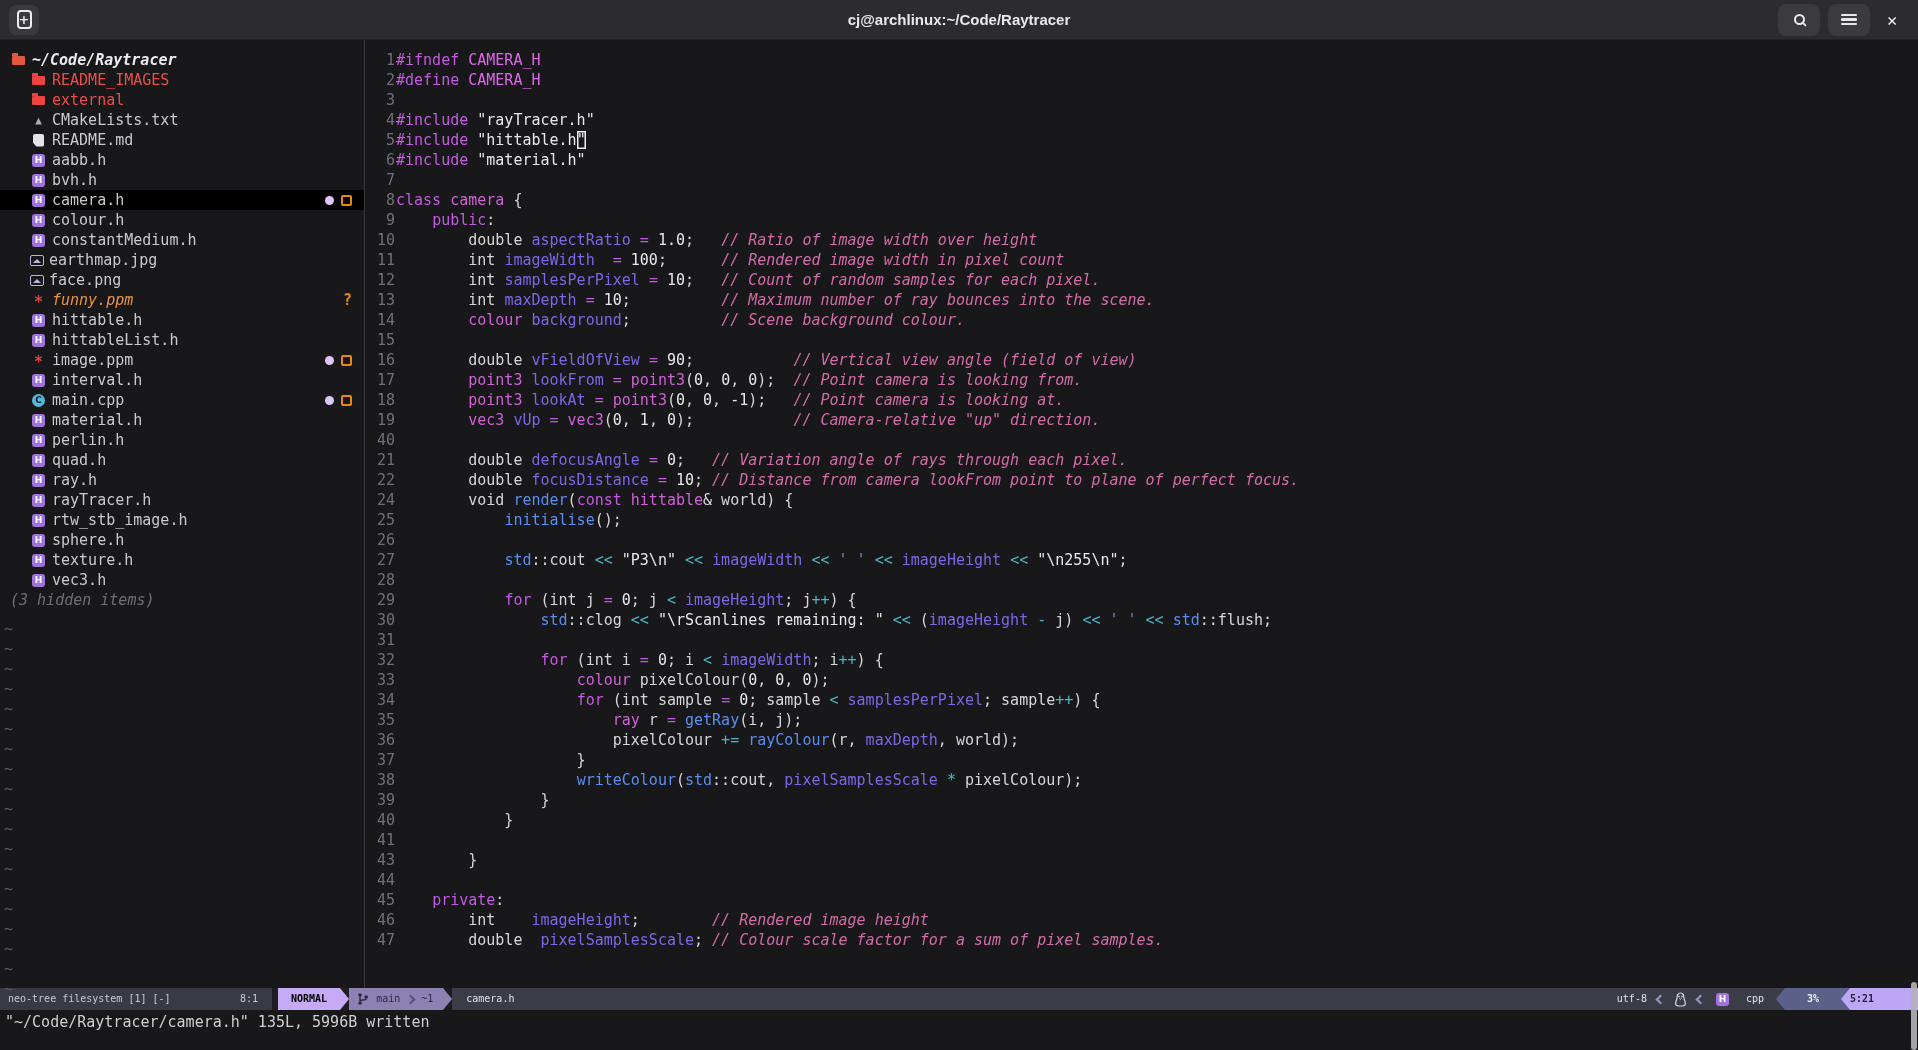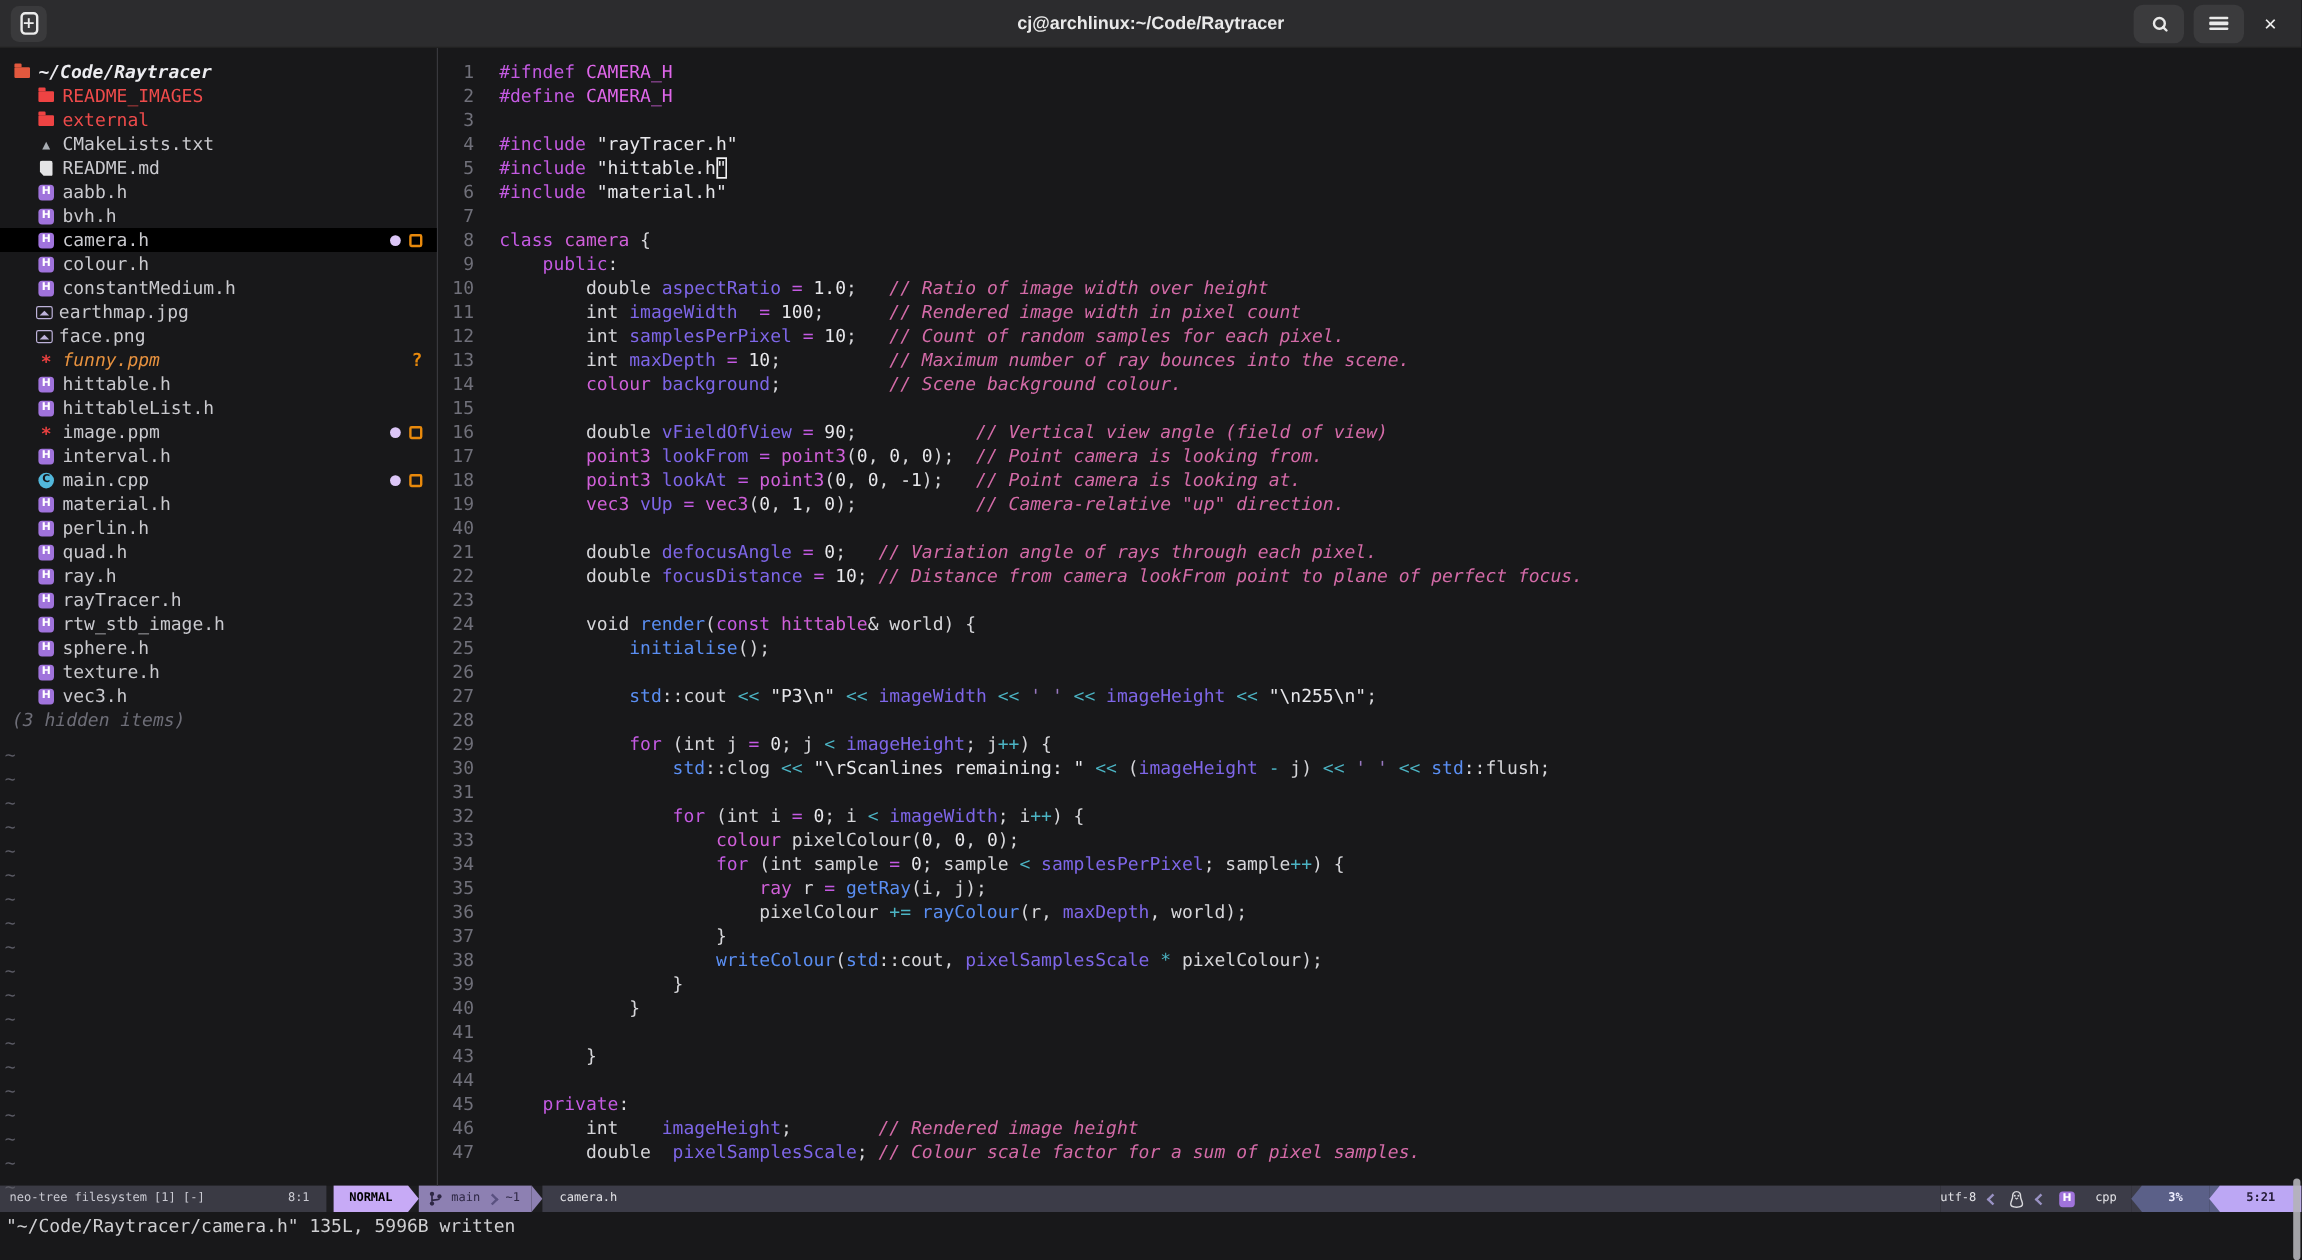--- a/index.html
+++ b/index.html
@@ -57,21 +57,21 @@
   .marks{position:absolute;right:12px;display:flex;align-items:center;gap:7px}
   .mk-dot{width:9px;height:9px;border-radius:50%;background:#dcc6f7}
   .mk-sq{width:11px;height:11px;border:2px solid #e8890c;border-radius:2px}
   .mk-q{color:#e8890c;font-weight:bold}
   .tildes{margin-top:10px}
   .tilde{height:20px;color:#5a5a64;padding-left:4px}
   
   .editor{flex:1;padding-top:10px;overflow:hidden;position:relative}
   .cl{height:20px;display:flex;white-space:pre;line-height:20px}
   .ln{width:30px;text-align:right;color:#70707a;flex:none}
-  .lc{margin-left:21px}
+  .lc{margin-left:1px}
   .p{color:#d6d6da}.k{color:#c45ae2}.m{color:#df66ea}.t{color:#d060d8}.v{color:#7e66e8}
   .f{color:#5a8ef2}.o{color:#4cb4c4}.s{color:#e8e8ec}.n{color:#e8e8ec}
   .c{color:#d46ba8;font-style:italic}.d{color:#9878c0}.b{color:#5a8ef2}
   .sc{color:#e8e8ec;box-shadow:inset 0 0 0 1.5px #f0f0f2}
   
   .statusline{height:22px;display:flex;align-items:stretch;background:#1d1d20;
     font-size:10px;line-height:22px;white-space:pre}
   .seg-tree{width:272px;background:#3a3a44;color:#cacad2;display:flex;align-items:center;
     padding:0 14px 0 8px;flex:none}
   .seg-tree .pos{margin-left:auto}
@@ -88,21 +88,21 @@
   .chev{display:inline-block;width:7px;height:7px;border-top:2px solid #9a93c4;
     border-right:2px solid #9a93c4;flex:none}
   .chev.r{transform:rotate(45deg)}.chev.l{transform:rotate(-135deg)}
   .right-cluster{background:#3c3c48;display:flex;align-items:center;gap:10px;padding-right:12px}
   .right-cluster .txt{color:#e2e2e6}
   .tri-l1{width:0;height:0;border-top:11px solid transparent;border-bottom:11px solid transparent;
     border-right:9px solid #5b6088;background:#3c3c48;flex:none}
   .seg-prog{background:#5b6088;color:#eef;font-weight:bold;width:56px;text-align:center;flex:none}
   .tri-l2{width:0;height:0;border-top:11px solid transparent;border-bottom:11px solid transparent;
     border-right:9px solid #bca7f4;background:#5b6088;flex:none}
-  .seg-time{background:#bca7f4;color:#241c38;font-weight:bold;width:68px;text-align:center;flex:none}
+  .seg-time{background:#bca7f4;color:#241c38;font-weight:bold;width:68px;flex:none}
   
   .cmdline{height:40px;padding:3px 0 0 5px;color:#cfcfd2;white-space:pre}
   .scrollthumb{position:absolute;right:1px;bottom:0;width:6px;height:68px;border-radius:3px;
     background:#b2b2b8;opacity:.9}
 </style>
 </head>
 <body>
 
 <div class="header">
   <div class="newtab-btn">
@@ -195,21 +195,20 @@
         <div class="cl"><span class="ln">13</span><span class="lc"><span class="p">        int </span><span class="v">maxDepth</span><span class="p"> </span><span class="k">=</span><span class="p"> </span><span class="n">10</span><span class="p">;          </span><span class="c">// Maximum number of ray bounces into the scene.</span></span></div>
         <div class="cl"><span class="ln">14</span><span class="lc"><span class="p">        </span><span class="t">colour</span><span class="p"> </span><span class="v">background</span><span class="p">;          </span><span class="c">// Scene background colour.</span></span></div>
         <div class="cl"><span class="ln">15</span><span class="lc"></span></div>
         <div class="cl"><span class="ln">16</span><span class="lc"><span class="p">        double </span><span class="v">vFieldOfView</span><span class="p"> </span><span class="k">=</span><span class="p"> </span><span class="n">90</span><span class="p">;           </span><span class="c">// Vertical view angle (field of view)</span></span></div>
         <div class="cl"><span class="ln">17</span><span class="lc"><span class="p">        </span><span class="t">point3</span><span class="p"> </span><span class="v">lookFrom</span><span class="p"> </span><span class="k">=</span><span class="p"> </span><span class="t">point3</span><span class="p">(</span><span class="n">0</span><span class="p">, </span><span class="n">0</span><span class="p">, </span><span class="n">0</span><span class="p">);  </span><span class="c">// Point camera is looking from.</span></span></div>
         <div class="cl"><span class="ln">18</span><span class="lc"><span class="p">        </span><span class="t">point3</span><span class="p"> </span><span class="v">lookAt</span><span class="p"> </span><span class="k">=</span><span class="p"> </span><span class="t">point3</span><span class="p">(</span><span class="n">0</span><span class="p">, </span><span class="n">0</span><span class="p">, </span><span class="n">-1</span><span class="p">);   </span><span class="c">// Point camera is looking at.</span></span></div>
         <div class="cl"><span class="ln">19</span><span class="lc"><span class="p">        </span><span class="t">vec3</span><span class="p"> </span><span class="v">vUp</span><span class="p"> </span><span class="k">=</span><span class="p"> </span><span class="t">vec3</span><span class="p">(</span><span class="n">0</span><span class="p">, </span><span class="n">1</span><span class="p">, </span><span class="n">0</span><span class="p">);           </span><span class="c">// Camera-relative "up" direction.</span></span></div>
         <div class="cl"><span class="ln">40</span><span class="lc"></span></div>
         <div class="cl"><span class="ln">21</span><span class="lc"><span class="p">        double </span><span class="v">defocusAngle</span><span class="p"> </span><span class="k">=</span><span class="p"> </span><span class="n">0</span><span class="p">;   </span><span class="c">// Variation angle of rays through each pixel.</span></span></div>
         <div class="cl"><span class="ln">22</span><span class="lc"><span class="p">        double </span><span class="v">focusDistance</span><span class="p"> </span><span class="k">=</span><span class="p"> </span><span class="n">10</span><span class="p">; </span><span class="c">// Distance from camera lookFrom point to plane of perfect focus.</span></span></div>
-        <div class="cl"><span class="ln">23</span><span class="lc"></span></div>
         <div class="cl"><span class="ln">24</span><span class="lc"><span class="p">        void </span><span class="f">render</span><span class="p">(</span><span class="k">const</span><span class="p"> </span><span class="t">hittable</span><span class="p">&amp; world) {</span></span></div>
         <div class="cl"><span class="ln">25</span><span class="lc"><span class="p">            </span><span class="f">initialise</span><span class="p">();</span></span></div>
         <div class="cl"><span class="ln">26</span><span class="lc"></span></div>
         <div class="cl"><span class="ln">27</span><span class="lc"><span class="p">            </span><span class="b">std</span><span class="p">::cout </span><span class="o">&lt;&lt;</span><span class="p"> </span><span class="s">"P3\n"</span><span class="p"> </span><span class="o">&lt;&lt;</span><span class="p"> </span><span class="v">imageWidth</span><span class="p"> </span><span class="o">&lt;&lt;</span><span class="p"> </span><span class="d">' '</span><span class="p"> </span><span class="o">&lt;&lt;</span><span class="p"> </span><span class="v">imageHeight</span><span class="p"> </span><span class="o">&lt;&lt;</span><span class="p"> </span><span class="s">"\n255\n"</span><span class="p">;</span></span></div>
         <div class="cl"><span class="ln">28</span><span class="lc"></span></div>
         <div class="cl"><span class="ln">29</span><span class="lc"><span class="p">            </span><span class="k">for</span><span class="p"> (int j </span><span class="k">=</span><span class="p"> </span><span class="n">0</span><span class="p">; j </span><span class="o">&lt;</span><span class="p"> </span><span class="v">imageHeight</span><span class="p">; j</span><span class="o">++</span><span class="p">) {</span></span></div>
         <div class="cl"><span class="ln">30</span><span class="lc"><span class="p">                </span><span class="b">std</span><span class="p">::clog </span><span class="o">&lt;&lt;</span><span class="p"> </span><span class="s">"\rScanlines remaining: "</span><span class="p"> </span><span class="o">&lt;&lt;</span><span class="p"> (</span><span class="v">imageHeight</span><span class="p"> </span><span class="o">-</span><span class="p"> j) </span><span class="o">&lt;&lt;</span><span class="p"> </span><span class="d">' '</span><span class="p"> </span><span class="o">&lt;&lt;</span><span class="p"> </span><span class="b">std</span><span class="p">::flush;</span></span></div>
         <div class="cl"><span class="ln">31</span><span class="lc"></span></div>
         <div class="cl"><span class="ln">32</span><span class="lc"><span class="p">                </span><span class="k">for</span><span class="p"> (int i </span><span class="k">=</span><span class="p"> </span><span class="n">0</span><span class="p">; i </span><span class="o">&lt;</span><span class="p"> </span><span class="v">imageWidth</span><span class="p">; i</span><span class="o">++</span><span class="p">) {</span></span></div>
         <div class="cl"><span class="ln">33</span><span class="lc"><span class="p">                    </span><span class="t">colour</span><span class="p"> pixelColour(</span><span class="n">0</span><span class="p">, </span><span class="n">0</span><span class="p">, </span><span class="n">0</span><span class="p">);</span></span></div>

